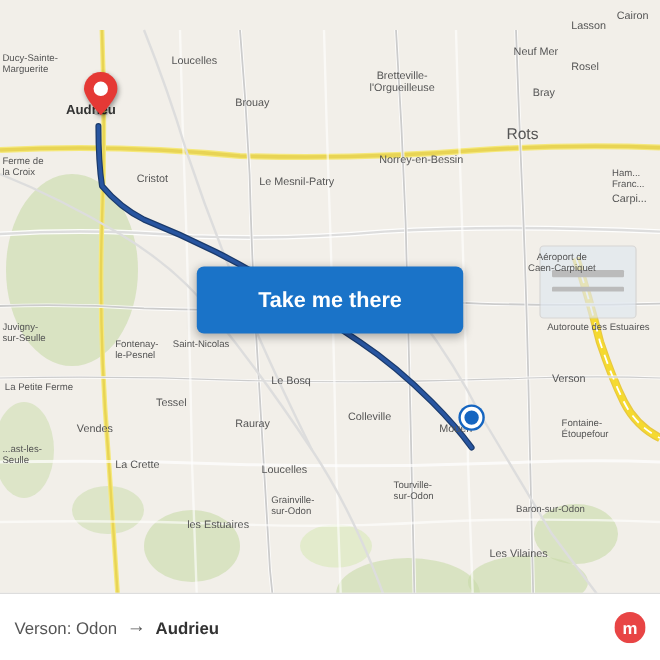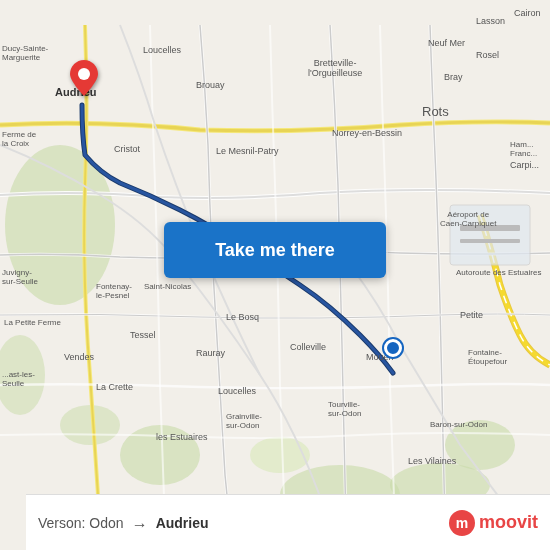--- a/index.html
+++ b/index.html
@@ -62,21 +62,20 @@
       left: 0;
       right: 0;
       height: 56px;
       background: white;
       display: flex;
       align-items: center;
       justify-content: space-between;
       padding: 0 12px;
       border-top: 1px solid #ddd;
       z-index: 30;
-      margin-left: 26px;
     }
 
     #route-info {
       display: flex;
       align-items: center;
       gap: 8px;
       font-size: 14px;
       color: #333;
     }
 
@@ -212,21 +211,21 @@
     <path d="M393,348 Q380,330 360,310 Q330,280 300,260 Q270,240 240,220 Q210,200 180,185 Q150,170 120,158 Q100,148 85,130 Q82,110 82,80" stroke="#1a3a6b" stroke-width="5" fill="none" stroke-linecap="round" stroke-linejoin="round"></path>
     <path d="M393,348 Q380,330 360,310 Q330,280 300,260 Q270,240 240,220 Q210,200 180,185 Q150,170 120,158 Q100,148 85,130 Q82,110 82,80" stroke="#2855a0" stroke-width="3" fill="none" stroke-linecap="round" stroke-linejoin="round"></path>
   </svg>
 
   <div id="place-labels" style="position:absolute;inset:0;z-index:8;pointer-events:none;">
     <span style="position:absolute;left:55px;top:86px;font-size:11px;font-weight:bold;color:#333;">Audrieu</span>
     <span style="position:absolute;left:143px;top:45px;font-size:9px;color:#555;">Loucelles</span>
     <span style="position:absolute;left:2px;top:44px;font-size:8px;color:#555;">Ducy-Sainte-<br>Marguerite</span>
     <span style="position:absolute;left:196px;top:80px;font-size:9px;color:#555;">Brouay</span>
     <span style="position:absolute;left:308px;top:58px;font-size:9px;color:#555;text-align:center;">Bretteville-<br>l'Orgueilleuse</span>
-    <span style="position:absolute;left:296px;top:128px;font-size:9px;color:#555;padding-left:36px;">Norrey-en-Bessin</span>
+    <span style="position:absolute;left:280px;top:128px;font-size:9px;color:#555;padding-left:36px;">Norrey-en-Bessin</span>
     <span style="position:absolute;left:422px;top:104px;font-size:13px;color:#555;">Rots</span>
     <span style="position:absolute;left:428px;top:38px;font-size:9px;color:#555;">Neuf Mer</span>
     <span style="position:absolute;left:476px;top:50px;font-size:9px;color:#555;">Rosel</span>
     <span style="position:absolute;left:476px;top:16px;font-size:9px;color:#555;">Lasson</span>
     <span style="position:absolute;left:514px;top:8px;font-size:9px;color:#555;">Cairon</span>
     <span style="position:absolute;left:444px;top:72px;font-size:9px;color:#555;">Bray</span>
     <span style="position:absolute;left:2px;top:130px;font-size:8px;color:#555;">Ferme de<br>la Croix</span>
     <span style="position:absolute;left:114px;top:144px;font-size:9px;color:#555;">Cristot</span>
     <span style="position:absolute;left:216px;top:146px;font-size:9px;color:#555;">Le Mesnil-Patry</span>
     <span style="position:absolute;left:440px;top:210px;font-size:8px;color:#555;text-align:center;">Aéroport de<br>Caen-Carpiquet</span>
@@ -236,21 +235,21 @@
     <span style="position:absolute;left:144px;top:282px;font-size:8px;color:#555;">Saint-Nicolas</span>
     <span style="position:absolute;left:250px;top:266px;font-size:9px;color:#555;">Cheux</span>
     <span style="position:absolute;left:226px;top:312px;font-size:9px;color:#555;">Le Bosq</span>
     <span style="position:absolute;left:130px;top:330px;font-size:9px;color:#555;">Tessel</span>
     <span style="position:absolute;left:196px;top:348px;font-size:9px;color:#555;">Rauray</span>
     <span style="position:absolute;left:4px;top:318px;font-size:8px;color:#555;">La Petite Ferme</span>
     <span style="position:absolute;left:64px;top:352px;font-size:9px;color:#555;">Vendes</span>
     <span style="position:absolute;left:96px;top:382px;font-size:9px;color:#555;">La Crette</span>
     <span style="position:absolute;left:290px;top:342px;font-size:9px;color:#555;">Colleville</span>
     <span style="position:absolute;left:366px;top:352px;font-size:9px;color:#555;">Mouen</span>
-    <span style="position:absolute;left:460px;top:310px;font-size:9px;color:#555;">Petite</span>
+    <span style="position:absolute;left:460px;top:310px;font-size:9px;color:#555;">Verson</span>
     <span style="position:absolute;left:468px;top:348px;font-size:8px;color:#555;">Fontaine-<br>Étoupefour</span>
     <span style="position:absolute;left:218px;top:386px;font-size:9px;color:#555;">Loucelles</span>
     <span style="position:absolute;left:226px;top:412px;font-size:8px;color:#555;">Grainville-<br>sur-Odon</span>
     <span style="position:absolute;left:328px;top:400px;font-size:8px;color:#555;">Tourville-<br>sur-Odon</span>
     <span style="position:absolute;left:156px;top:432px;font-size:9px;color:#555;">les Estuaires</span>
     <span style="position:absolute;left:430px;top:420px;font-size:8px;color:#555;">Baron-sur-Odon</span>
     <span style="position:absolute;left:408px;top:456px;font-size:9px;color:#555;">Les Vilaines</span>
     <span style="position:absolute;left:510px;top:160px;font-size:9px;color:#555;">Carpi...</span>
     <span style="position:absolute;left:510px;top:140px;font-size:8px;color:#555;">Ham...<br>Franc...</span>
     <span style="position:absolute;left:2px;top:370px;font-size:8px;color:#555;">...ast-les-<br>Seulle</span>
@@ -274,17 +273,16 @@
       <span id="from-label">Verson: Odon</span>
       <span id="arrow-icon">→</span>
       <span id="to-label">Audrieu</span>
     </div>
     <div id="moovit-logo">
 
       <svg width="26" height="26" viewBox="0 0 26 26">
         <circle cx="13" cy="13" r="13" fill="#e84545"></circle>
         <text x="13" y="18" text-anchor="middle" fill="white" font-size="14" font-weight="bold" font-family="Arial">m</text>
       </svg>
-      <span id="moovit-text">moovit</span>
     </div>
   </div>
 
 </div>
 
 </body></html>

